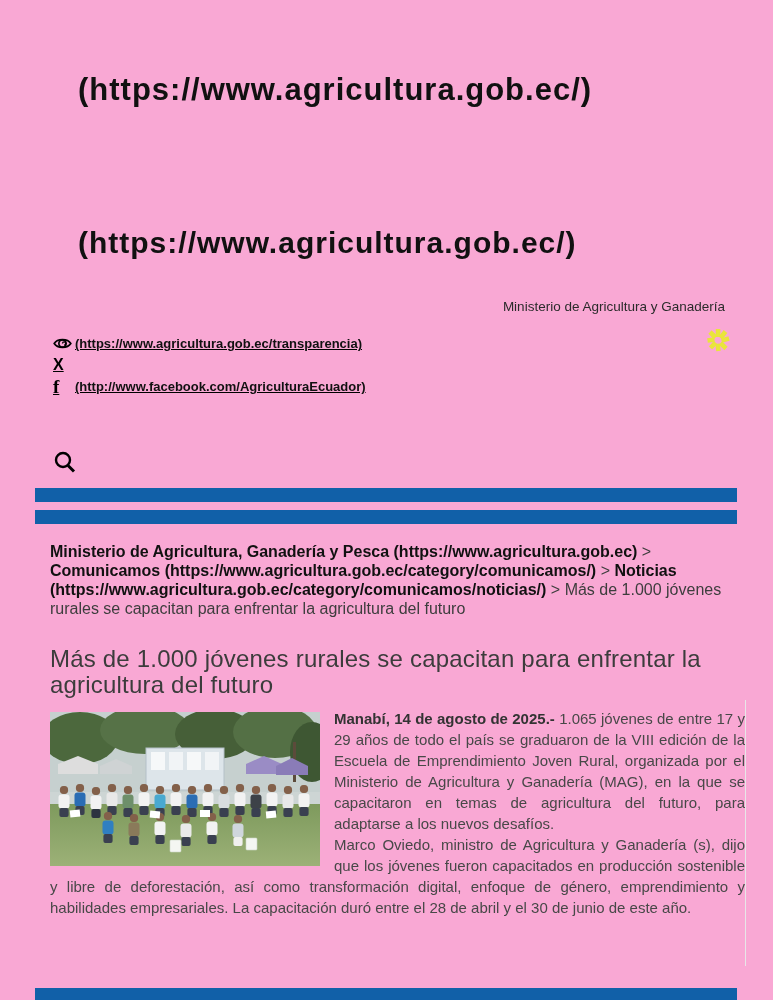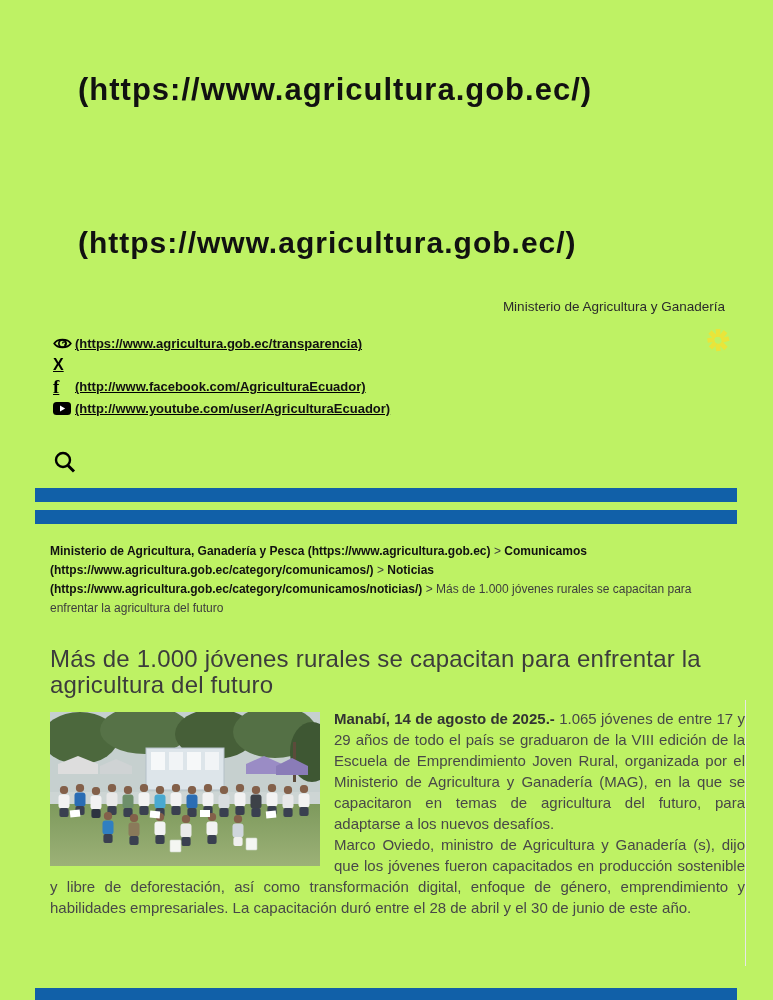--- a/index.html
+++ b/index.html
@@ -1,19 +1,19 @@
 <!DOCTYPE html>
 <html><head>
 <meta charset="utf-8">
 <style>
   * { margin:0; padding:0; box-sizing:border-box; }
   html,body { background:#ffffff; }
   .page {
     position:relative; width:773px; height:1000px; margin:0 auto;
-    background:#bef264; overflow:hidden;
+    background:#f9a8d4; overflow:hidden;
     font-family:"Liberation Sans","DejaVu Sans",sans-serif; color:#000;
   }
   
   .site-link { position:absolute; left:78px; color:#111; text-decoration:none; letter-spacing:1px; white-space:nowrap; }
   .site-link.first  { top:72px;  font-size:31px; font-weight:700; }
   .site-link.second { top:226px; font-size:30px; font-weight:600; }
 
   .ministry-label { position:absolute; top:299px; right:48px; font-size:13.5px; color:#2b2b2b;text-align:center; }
 
   
@@ -27,21 +27,21 @@
   .spinner { position:absolute; left:705px; top:327px; }
   .search-btn { position:absolute; left:51px; top:450px; width:28px; height:28px; cursor:pointer; background:none; border:none; }
 
   
   .bar { position:absolute; left:35px; width:702px; height:14px; background:#1160a8; }
   .bar.b1 { top:488px; }
   .bar.b2 { top:510px; }
   .bar.b3 { top:988px; height:12px; }
 
   
-  .breadcrumb { position:absolute; left:50px; top:542px; width:692px; font-size:12px; line-height:19px; color:#3d3d3d; }
+  .breadcrumb { position:absolute; left:50px; top:542px; width:692px; font-size:16px; line-height:19px; color:#3d3d3d; }
   .breadcrumb .bc-link { font-weight:700; color:#111; text-decoration:none; }
   .breadcrumb .sep { font-weight:400; color:#3d3d3d; }
   .breadcrumb .current { font-weight:400; color:#3d3d3d; }
 
   
   .article-title { position:absolute; left:50px; top:646px; width:670px; font-size:24px; font-weight:400; line-height:25.5px; color:#3c3c3c; letter-spacing:.2px; }
   .article-body { position:absolute; left:50px; top:708px; width:695px; font-size:15px; line-height:21px; color:#484848; text-align:justify; }
   .article-body p + p { }
   .article-photo { float:left; width:270px; height:154px; margin:4px 14px 4px 0; display:block; background:#cdd5d4; }
   .lead-bold { font-weight:700; color:#333; }
@@ -86,29 +86,20 @@
     <a class="social-row" href="#">
       <span class="ic">
           <span class="glyph-x">X</span>
         </span>
     </a>
     <a class="social-row" href="#">
       <span class="ic">
           <span class="glyph-f">f</span>
         </span>
       <span class="lbl">(http://www.facebook.com/AgriculturaEcuador)</span>
-    </a>
-    <a class="social-row" href="#">
-      <span class="ic">
-        <svg width="18" height="13" viewBox="0 0 18 13">
-          <rect x="0" y="0" width="18" height="13" rx="3.5" fill="#000"></rect>
-          <polygon points="7,3.6 12.2,6.5 7,9.4" fill="#fff"></polygon>
-        </svg>
-      </span>
-      <span class="lbl">(http://www.youtube.com/user/AgriculturaEcuador)</span>
     </a>
   </div>
 
   <button class="search-btn" aria-label="search">
     <svg width="26" height="26" viewBox="0 0 26 26">
       <circle cx="11" cy="10" r="7" fill="none" stroke="#000" stroke-width="2.4"></circle>
       <line x1="16" y1="15.5" x2="22" y2="21.5" stroke="#000" stroke-width="3"></line>
     </svg>
   </button>
 

